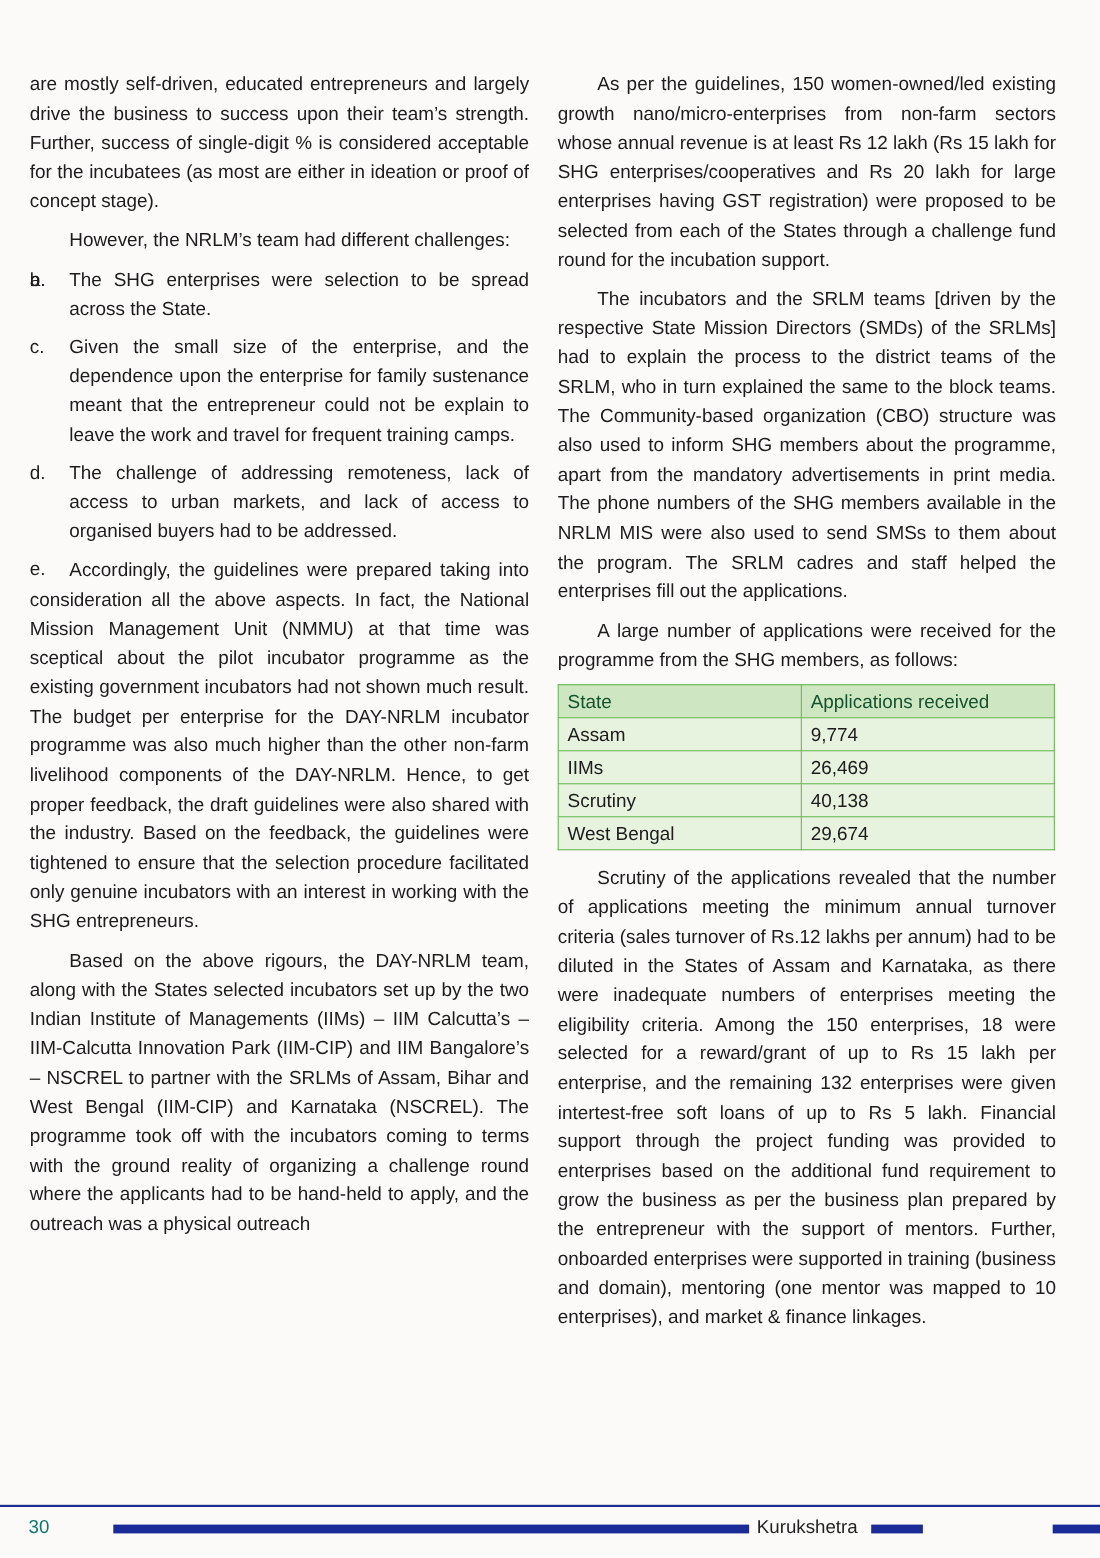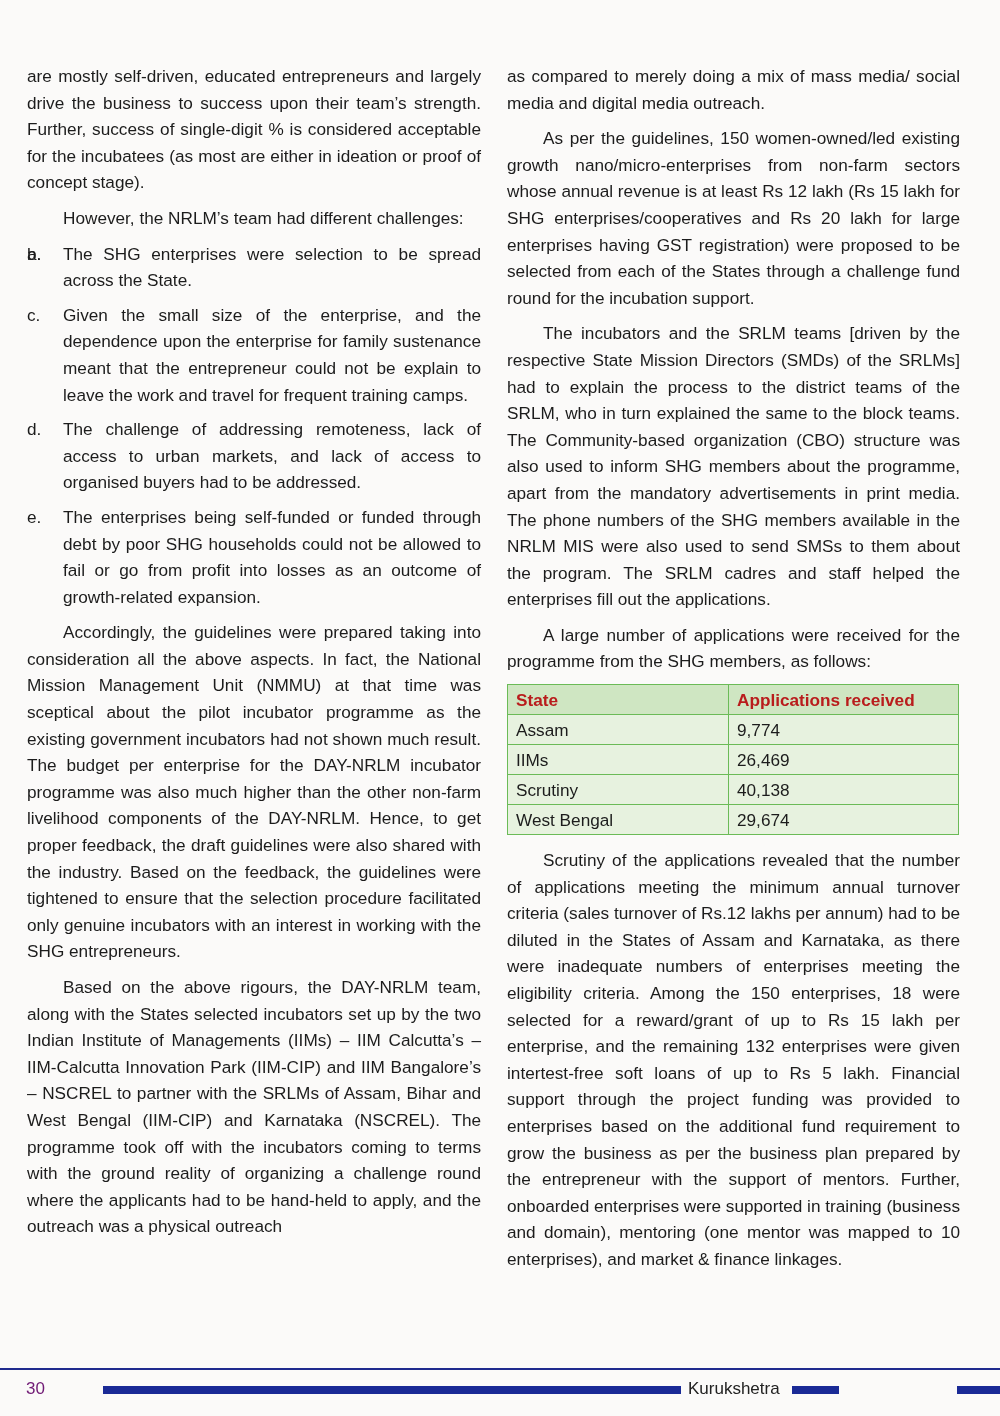--- a/index.html
+++ b/index.html
@@ -24,28 +24,28 @@
   .list li .marker { position: absolute; left: 0; top: 0; }
   table.apps {
     border-collapse: collapse; width: 452px; margin: 6px 0 12px 0;
     font-size: 17.2px; line-height: 26px;
     background: #e7f2df;
   }
   table.apps th, table.apps td {
     border: 1.5px solid #6bbb57; text-align: left;
     padding: 2px 8px 1px 8px;
   }
-  table.apps th { background: #cfe6c2; font-weight: bold; color: #b91c1c; }
+  table.apps th { background: #cfe6c2; font-weight: normal; color: #14532d; }
   table.apps th:first-child, table.apps td:first-child { width: 204px; }
   .footer { position: absolute; left: 0; top: 1368px; width: 1000px; height: 40px; }
   .footer-rule {
     position: absolute; left: 0; top: 0; width: 1000px; height: 2px; background: #1f2a8e;
   }
   .page-number {
-    position: absolute; left: 26px; top: 11px; font-size: 17px; color: #701a75;
+    position: absolute; left: 26px; top: 11px; font-size: 17px; color: #0f766e;
   }
   .bar { position: absolute; height: 8px; background: #1a2a96; top: 18px; }
   .bar-1 { left: 103px; width: 578px; }
   .bar-2 { left: 792px; width: 47px; }
   .bar-3 { left: 957px; width: 43px; }
   .footer-text { position: absolute; top: 11px; font-size: 17px; color: #222; }
   .pub-name { left: 688px; }
   .pub-date { left: 850px; margin-top: 44px; }
 </style>
 </head>
@@ -65,29 +65,27 @@
     <li>
       <span class="marker">c.</span>
       <span>Given the small size of the enterprise, and the dependence upon the enterprise for family sustenance meant that the entrepreneur could not be explain to leave the work and travel for frequent training camps.</span>
     </li>
     <li>
       <span class="marker">d.</span>
       <span>The challenge of addressing remoteness, lack of access to urban markets, and lack of access to organised buyers had to be addressed.</span>
     </li>
     <li>
       <span class="marker">e.</span>
-      <span>The enterprises being self-funded or funded through debt by poor SHG households could not be allowed to fail or go from profit into losses as an outcome of growth-related expansion.</span>
     </li>
   </ul>
   <p class="indent">Accordingly, the guidelines were prepared taking into consideration all the above aspects. In fact, the National Mission Management Unit (NMMU) at that time was sceptical about the pilot incubator programme as the existing government incubators had not shown much result. The budget per enterprise for the DAY-NRLM incubator programme was also much higher than the other non-farm livelihood components of the DAY-NRLM. Hence, to get proper feedback, the draft guidelines were also shared with the industry. Based on the feedback, the guidelines were tightened to ensure that the selection procedure facilitated only genuine incubators with an interest in working with the SHG entrepreneurs.</p>
   <p class="indent">Based on the above rigours, the DAY-NRLM team, along with the States selected incubators set up by the two Indian Institute of Managements (IIMs) – IIM Calcutta’s – IIM-Calcutta Innovation Park (IIM-CIP) and IIM Bangalore’s – NSCREL to partner with the SRLMs of Assam, Bihar and West Bengal (IIM-CIP) and Karnataka (NSCREL). The programme took off with the incubators coming to terms with the ground reality of organizing a challenge round where the applicants had to be hand-held to apply, and the outreach was a physical outreach</p>
 </div>
 
 <div class="col col-right">
-  <p>as compared to merely doing a mix of mass media/ social media and digital media outreach.</p>
   <p class="indent">As per the guidelines, 150 women-owned/led existing growth nano/micro-enterprises from non-farm sectors whose annual revenue is at least Rs 12 lakh (Rs 15 lakh for SHG enterprises/cooperatives and Rs 20 lakh for large enterprises having GST registration) were proposed to be selected from each of the States through a challenge fund round for the incubation support.</p>
   <p class="indent">The incubators and the SRLM teams [driven by the respective State Mission Directors (SMDs) of the SRLMs] had to explain the process to the district teams of the SRLM, who in turn explained the same to the block teams. The Community-based organization (CBO) structure was also used to inform SHG members about the programme, apart from the mandatory advertisements in print media. The phone numbers of the SHG members available in the NRLM MIS were also used to send SMSs to them about the program. The SRLM cadres and staff helped the enterprises fill out the applications.</p>
   <p class="indent">A large number of applications were received for the programme from the SHG members, as follows:</p>
   <table class="apps">
     <thead>
       <tr>
         <th>State</th>
         <th>Applications received</th>
       </tr>
     </thead>

